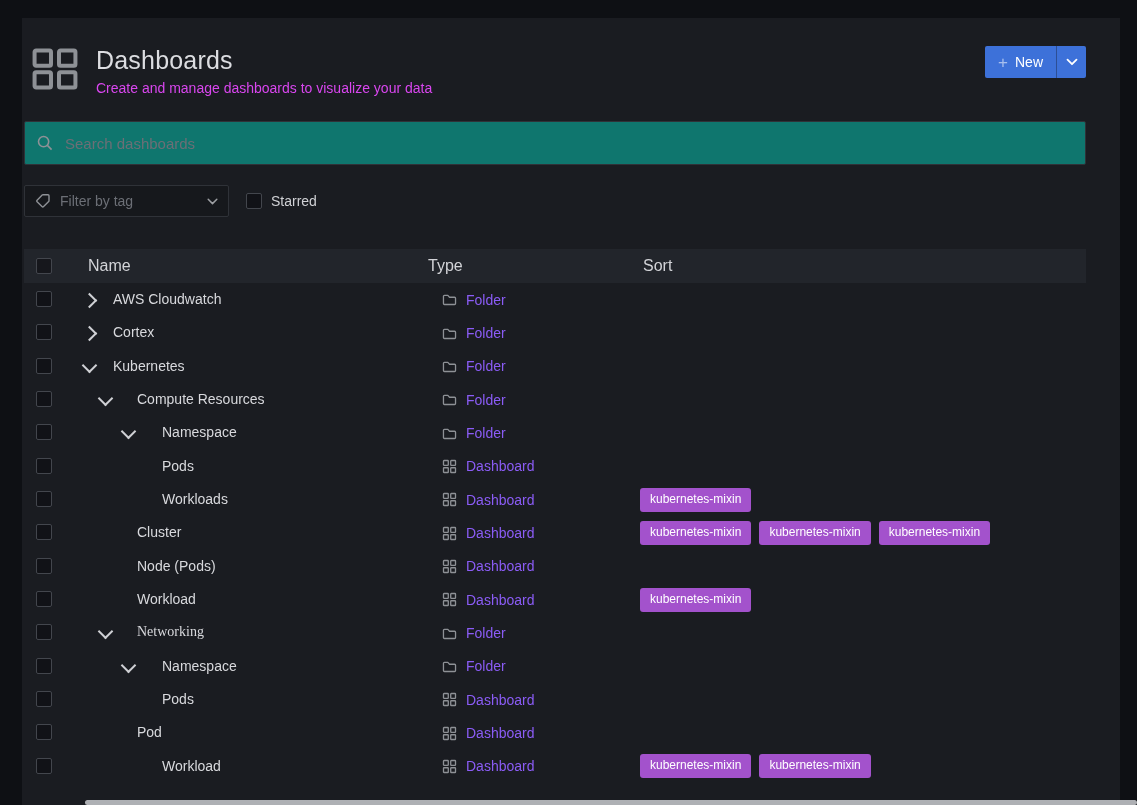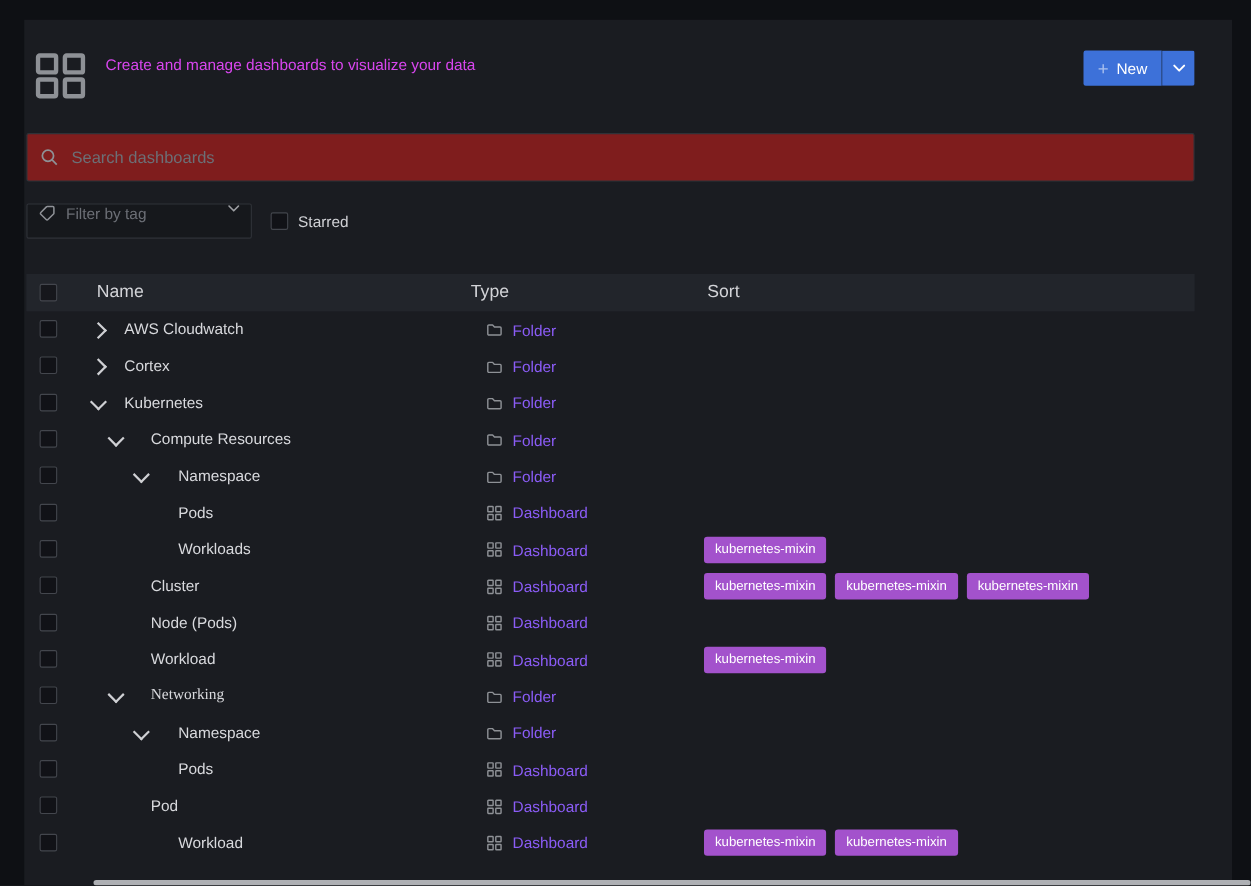--- a/index.html
+++ b/index.html
@@ -20,29 +20,29 @@
   .page-subtitle{margin-top:5px;font-size:14px;color:#d946ef;}
   .new-split{display:flex;margin-top:0;}
   .new-main{display:flex;align-items:center;gap:7px;height:32px;padding:0 13px;border:none;cursor:pointer;
     background:#3d71d9;color:#fff;font-size:14px;font-weight:500;border-radius:2px 0 0 2px;
     font-family:inherit;}
   .new-plus{color:rgba(255,255,255,.55);font-size:17px;font-weight:400;line-height:1;}
   .new-caret{width:30px;height:32px;border:none;cursor:pointer;background:#3d71d9;border-radius:0 2px 2px 0;
     border-left:1px solid rgba(16,18,23,.35);display:flex;align-items:center;justify-content:center;}
 
   
-  .search-box{margin-top:17px;height:44px;border:1px solid #2f3238;background:#7f1d1d;border-radius:2px;
+  .search-box{margin-top:17px;height:44px;border:1px solid #2f3238;background:#0f766e;border-radius:2px;
     display:flex;align-items:center;padding:0 11px;gap:9px;box-sizing:border-box;}
   .search-box input{flex:1;background:transparent;border:none;outline:none;color:#d8d9dd;font-size:15px;font-family:inherit;}
   .search-box input::placeholder{color:#6c6f76;}
 
   
   .filter-row{margin-top:20px;height:32px;display:flex;align-items:center;position:relative;}
   .select{height:32px;border:1px solid #2f3238;background:#16181c;border-radius:2px;display:flex;
-    padding:0 10px;gap:9px;box-sizing:border-box;cursor:pointer;}
+    align-items:center;padding:0 10px;gap:9px;box-sizing:border-box;cursor:pointer;}
   .tag-select{width:205px;}
   .select .sel-text{flex:1;font-size:14px;color:#6c6f76;}
   .sort-select{width:200px;position:absolute;right:0;top:0;}
   .sort-select .sel-text{color:#b4b6ba;}
   .starred-wrap{display:flex;align-items:center;gap:9px;margin-left:17px;cursor:pointer;}
   .starred-label{font-size:14px;color:#d0d1d5;}
   .checkbox{width:16px;height:16px;border:1px solid #43464d;background:#111217;border-radius:2px;
     box-sizing:border-box;flex:none;cursor:pointer;}
 
   
@@ -78,20 +78,21 @@
     <div class="page-header">
       <div class="page-icon">
         <svg width="46" height="42" viewBox="0 0 24 22" fill="none" stroke="#8e9196" stroke-width="2.1">
           <rect x="1.3" y="1.3" width="8.6" height="8" rx="0.8"></rect>
           <rect x="14.1" y="1.3" width="8.6" height="8" rx="0.8"></rect>
           <rect x="1.3" y="12.7" width="8.6" height="8" rx="0.8"></rect>
           <rect x="14.1" y="12.7" width="8.6" height="8" rx="0.8"></rect>
         </svg>
       </div>
       <div class="titles">
+        <h1 class="page-title">Dashboards</h1>
         <div class="page-subtitle">Create and manage dashboards to visualize your data</div>
       </div>
       <div class="new-split">
         <button class="new-main">
           <span class="new-plus">+</span>
           <span>New</span>
         </button>
         <button class="new-caret">
           <span>
             <svg width="12" height="8" viewBox="0 0 12 8" fill="none" stroke="#ffffff" stroke-width="1.8" stroke-linecap="round" stroke-linejoin="round">

